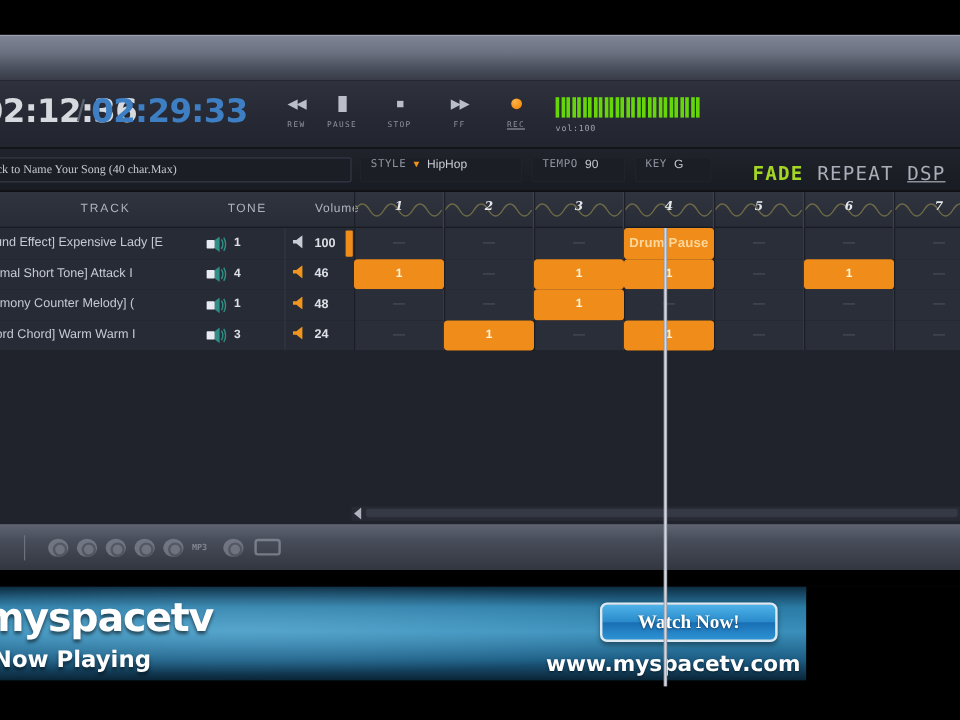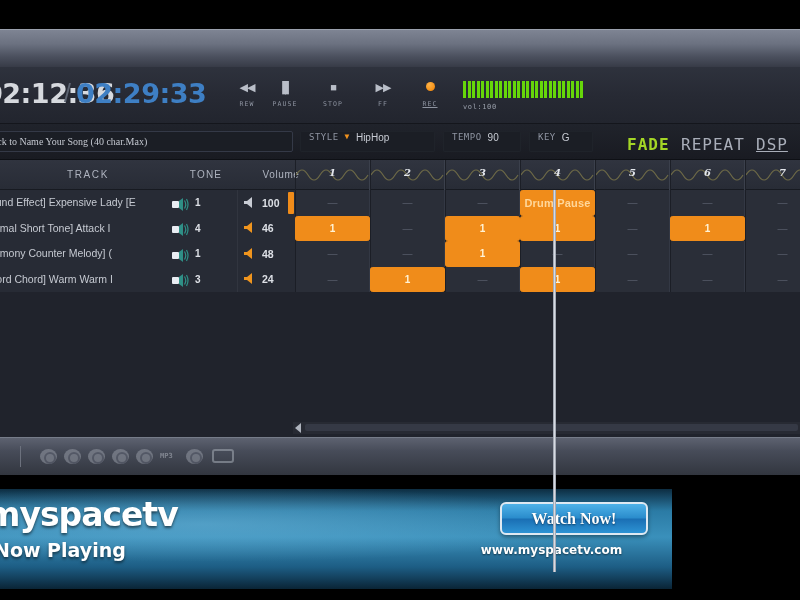--- a/index.html
+++ b/index.html
@@ -249,21 +249,21 @@
     font-family: "DejaVu Sans Mono", monospace; text-align: left;
     line-height: 15px; border: 0;
   }
 
   .gap-band {
     position: absolute; left: 0; top: 475px; width: 800px; height: 14px; background: #000;
   }
 
   
   .banner {
-    position: absolute; left: 0; top: 489px; width: 672px; height: 100px;
+    position: absolute; left: 0; top: 489px; width: 672px; height: 78px;
     background: linear-gradient(to bottom, #0d2d42 0%, #2b7ba5 22%, #3a90bb 48%, #1d5d84 78%, #0a2436 100%);
     overflow: hidden;
   }
   .banner::before {
     content:''; position:absolute; left:0; top:0; width:672px; height:78px;
     background: radial-gradient(ellipse at 30% 45%, rgba(120,190,225,.45), rgba(0,0,0,0) 62%);
   }
   .ban-brand {
     position: absolute; left: -14px; top: 6px;
     color: #fff; font-size: 33px; font-weight: bold;
@@ -281,21 +281,21 @@
     border-radius: 6px; border: 2px solid #dfe9f2;
     background: linear-gradient(to bottom, #4fb2e8 0%, #2a8ccc 48%, #1a6fb4 52%, #2d93d4 100%);
     color: #fff; font-size: 16px; font-weight: bold;
     font-family: Liberation Serif, serif;
     display: flex; align-items: center; justify-content: center;
     text-shadow: 0 1px 2px rgba(0,0,0,.5);
     box-shadow: 0 2px 4px rgba(0,0,0,.4);
   }
   .ban-url {
     position: absolute; left: 455px; top: 54px; width: 193px; text-align: center;
-    color: #fff; font-size: 12px; font-weight: bold;
+    color: #fff; font-size: 18px; font-weight: bold;
     font-family: "DejaVu Sans", sans-serif;
     text-shadow: 0 1px 2px rgba(0,0,0,.55);
   }
   .banner-right-fill {
     position: absolute; left: 672px; top: 489px; width: 128px; height: 78px; background: #000;
   }
 </style>
 </head>
 <body>
 

